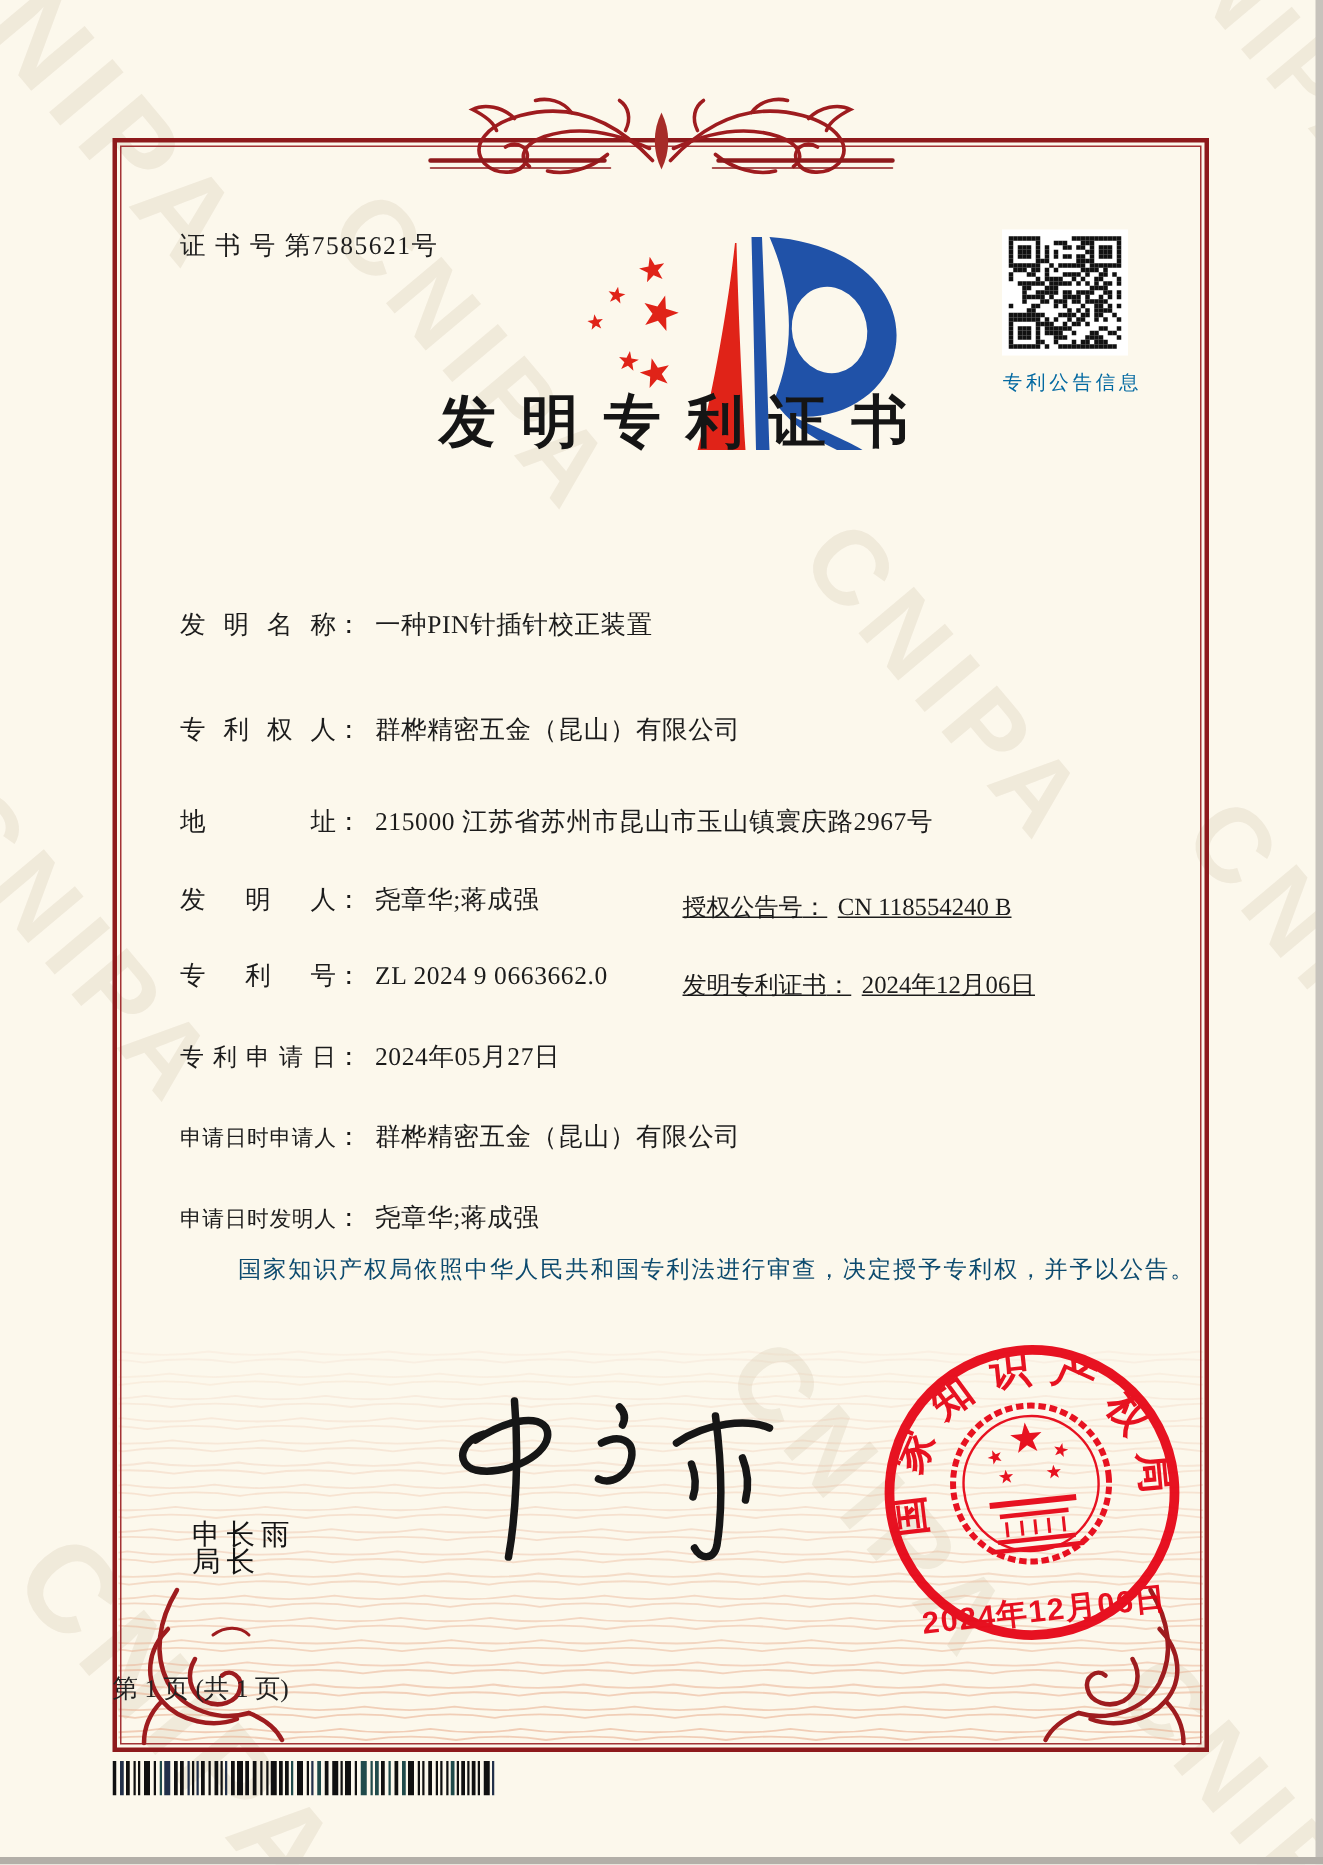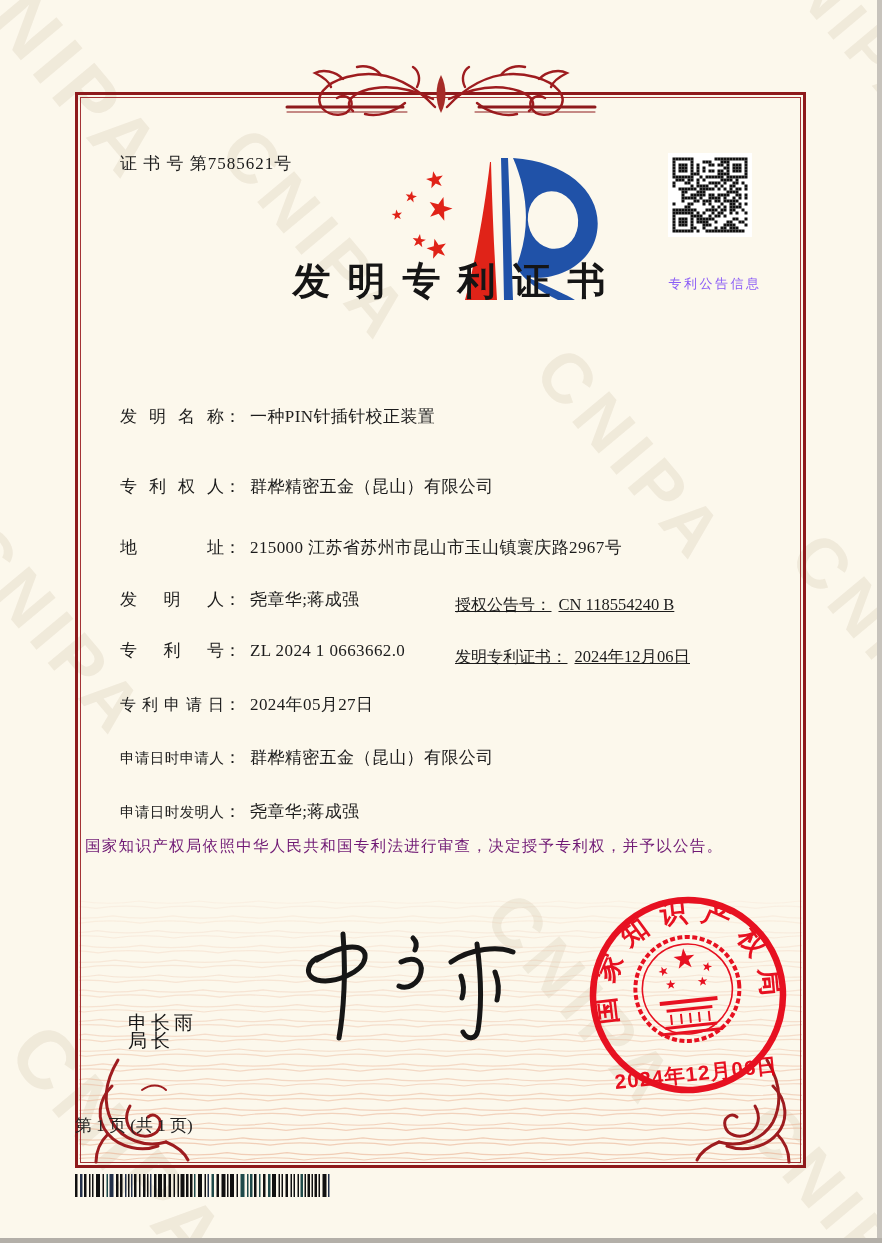--- a/index.html
+++ b/index.html
@@ -12,31 +12,31 @@
   .wm{position:absolute;font-family:"Liberation Sans",sans-serif;font-weight:700;
       color:rgba(172,152,112,0.14);transform:rotate(50deg);letter-spacing:8px;white-space:nowrap;}
   
   .frame{position:absolute;left:75px;top:92px;width:731px;height:1076px;border:3px solid #8e1a1c;box-sizing:border-box;}
   .frame-inner{position:absolute;left:2px;top:2px;right:2px;bottom:2px;border:1px solid #a33335;}
   
   .certno{position:absolute;left:120px;top:152px;font-size:17px;color:#1d1d1d;letter-spacing:1px;}
   .cert-title{position:absolute;left:75px;top:256px;width:731px;text-align:center;font-size:38px;
       font-weight:700;color:#151515;letter-spacing:17px;padding-left:34px;box-sizing:border-box;}
   .qr-caption{position:absolute;left:655px;top:246px;width:120px;text-align:center;font-size:13px;
-      color:#8b5cf6;letter-spacing:2.5px;margin-top:29px;}
+      color:#0369a1;letter-spacing:2.5px;}
   .row{position:absolute;left:120px;display:flex;align-items:baseline;font-size:17px;color:#1c1c1c;}
   .row .lbl{display:inline-flex;justify-content:space-between;width:104px;}
   .row .lbl.f5{font-size:16px;}
   .row .lbl.f7{font-size:14.5px;}
   .row .colon{margin-right:9px;}
   .row .val{letter-spacing:0.4px;margin-top:48px;}
   .row2{position:absolute;left:455px;display:flex;align-items:baseline;font-size:16.5px;color:#1c1c1c;text-decoration:underline;}
   .row2 .lbl{font-size:16px;}
   .row2 .colon{margin-right:7px;}
-  .legal{position:absolute;left:85px;width:712px;text-align:left;font-size:15.5px;color:#701a75;letter-spacing:1.3px;}
+  .legal{position:absolute;left:85px;width:712px;text-align:right;font-size:15.5px;color:#0c4a6e;letter-spacing:1.3px;}
   .signoff{position:absolute;left:128px;font-family:"Liberation Sans",sans-serif;font-size:19px;
       color:#141414;letter-spacing:4px;font-weight:500;}
   .footer{position:absolute;left:75px;top:1114px;width:769px;text-align:left;font-size:17px;color:#222;}
   svg{display:block;}
   .abs{position:absolute;}
 </style>
 </head>
 <body>
 
 <div id="page">
@@ -528,21 +528,21 @@
       <span class="colon">：</span>
       <span class="val">尧章华;蒋成强</span>
   </div>
   <div class="row" style="top:593px">
     <span class="lbl spread">
         <span>专</span>
         <span>利</span>
         <span>号</span>
       </span>
       <span class="colon">：</span>
-      <span class="val">ZL 2024 1 0663662.0</span>
+      <span class="val">ZL 2024 9 0663662.0</span>
   </div>
   <div class="row2" style="top:594px">
     <span class="lbl">授权公告号</span>
       <span class="colon">：</span>
       <span class="val">CN 118554240 B</span>
   </div>
   <div class="row" style="top:645px">
     <span class="lbl spread f5">
         <span>专</span>
         <span>利</span>

